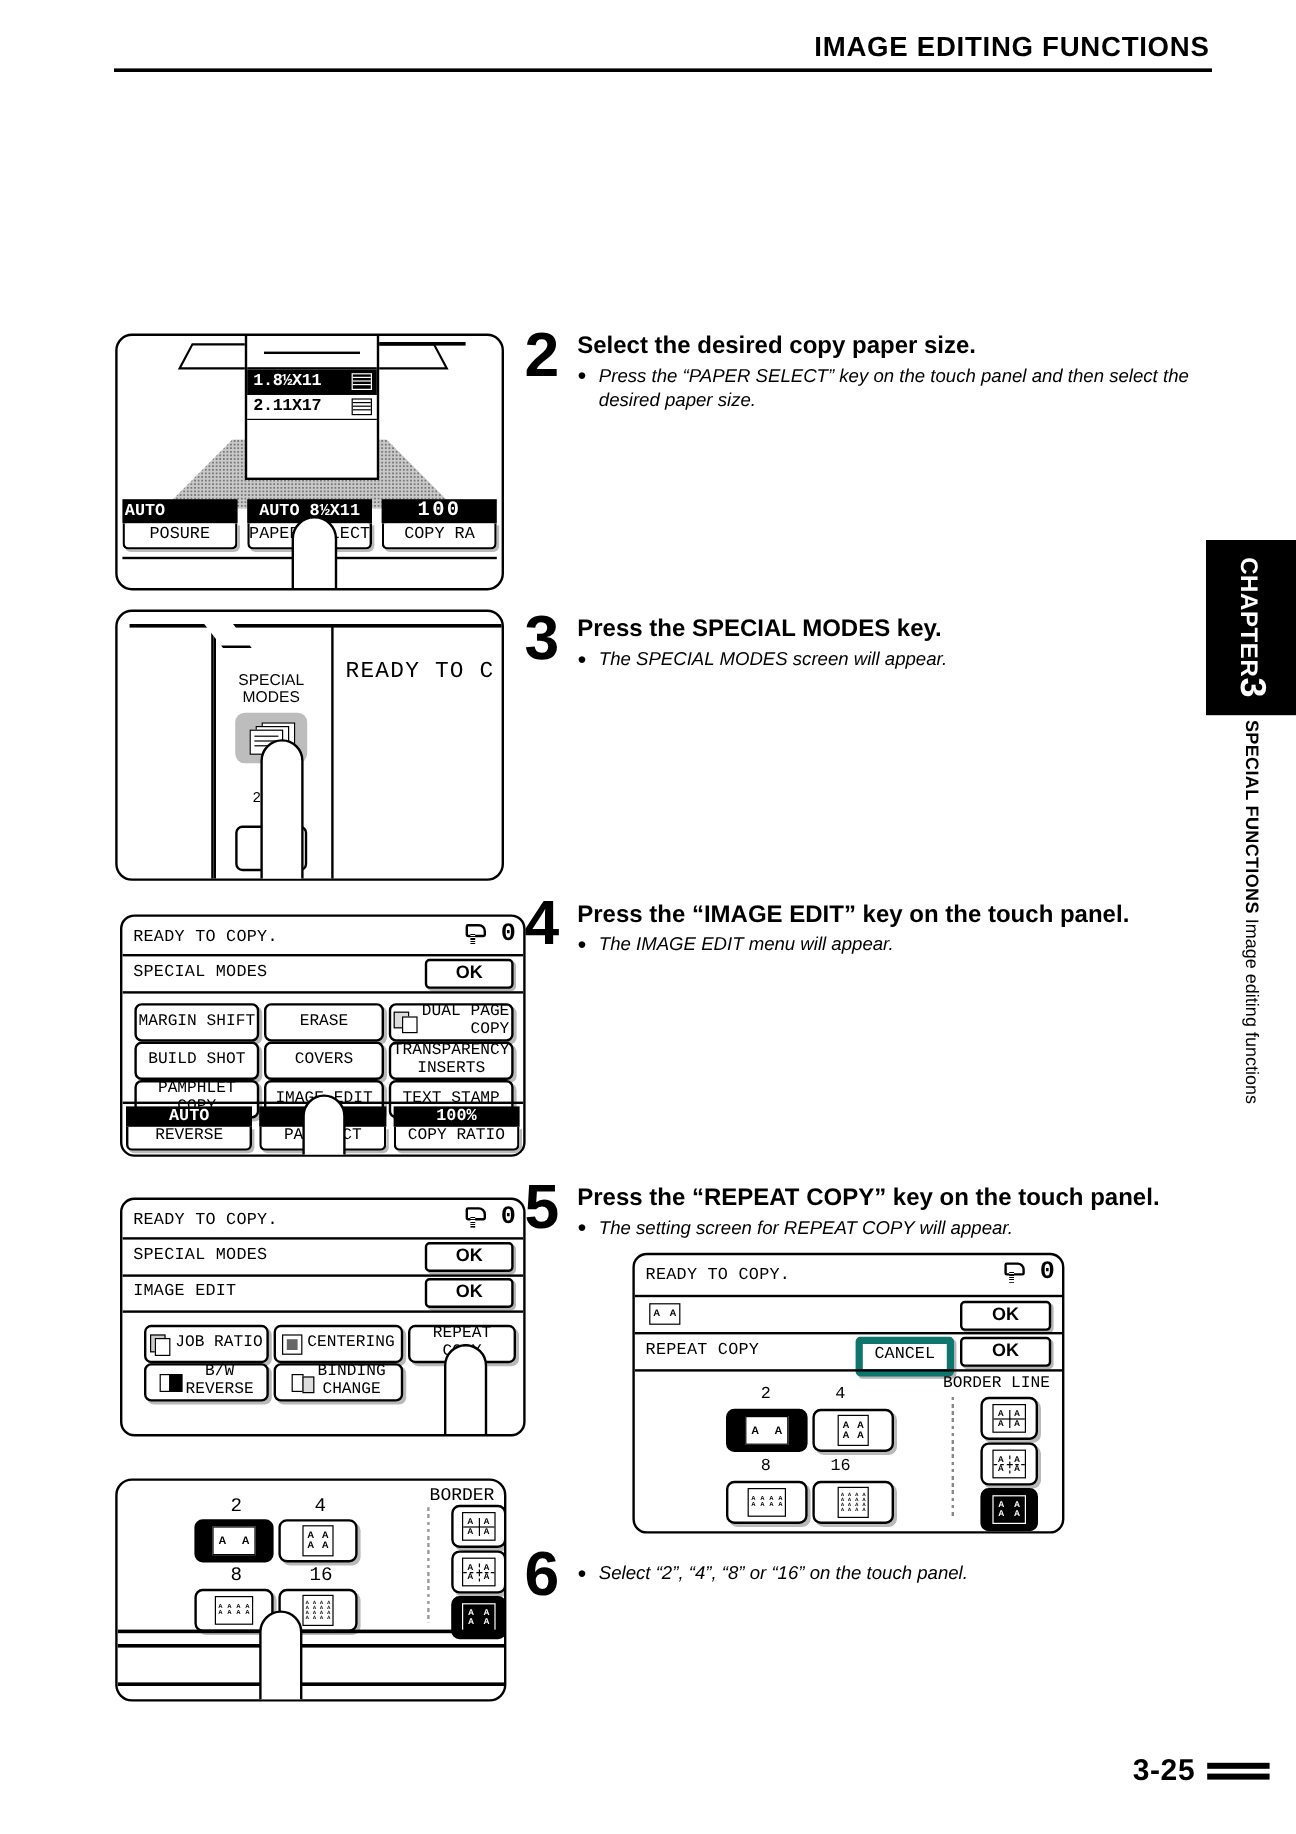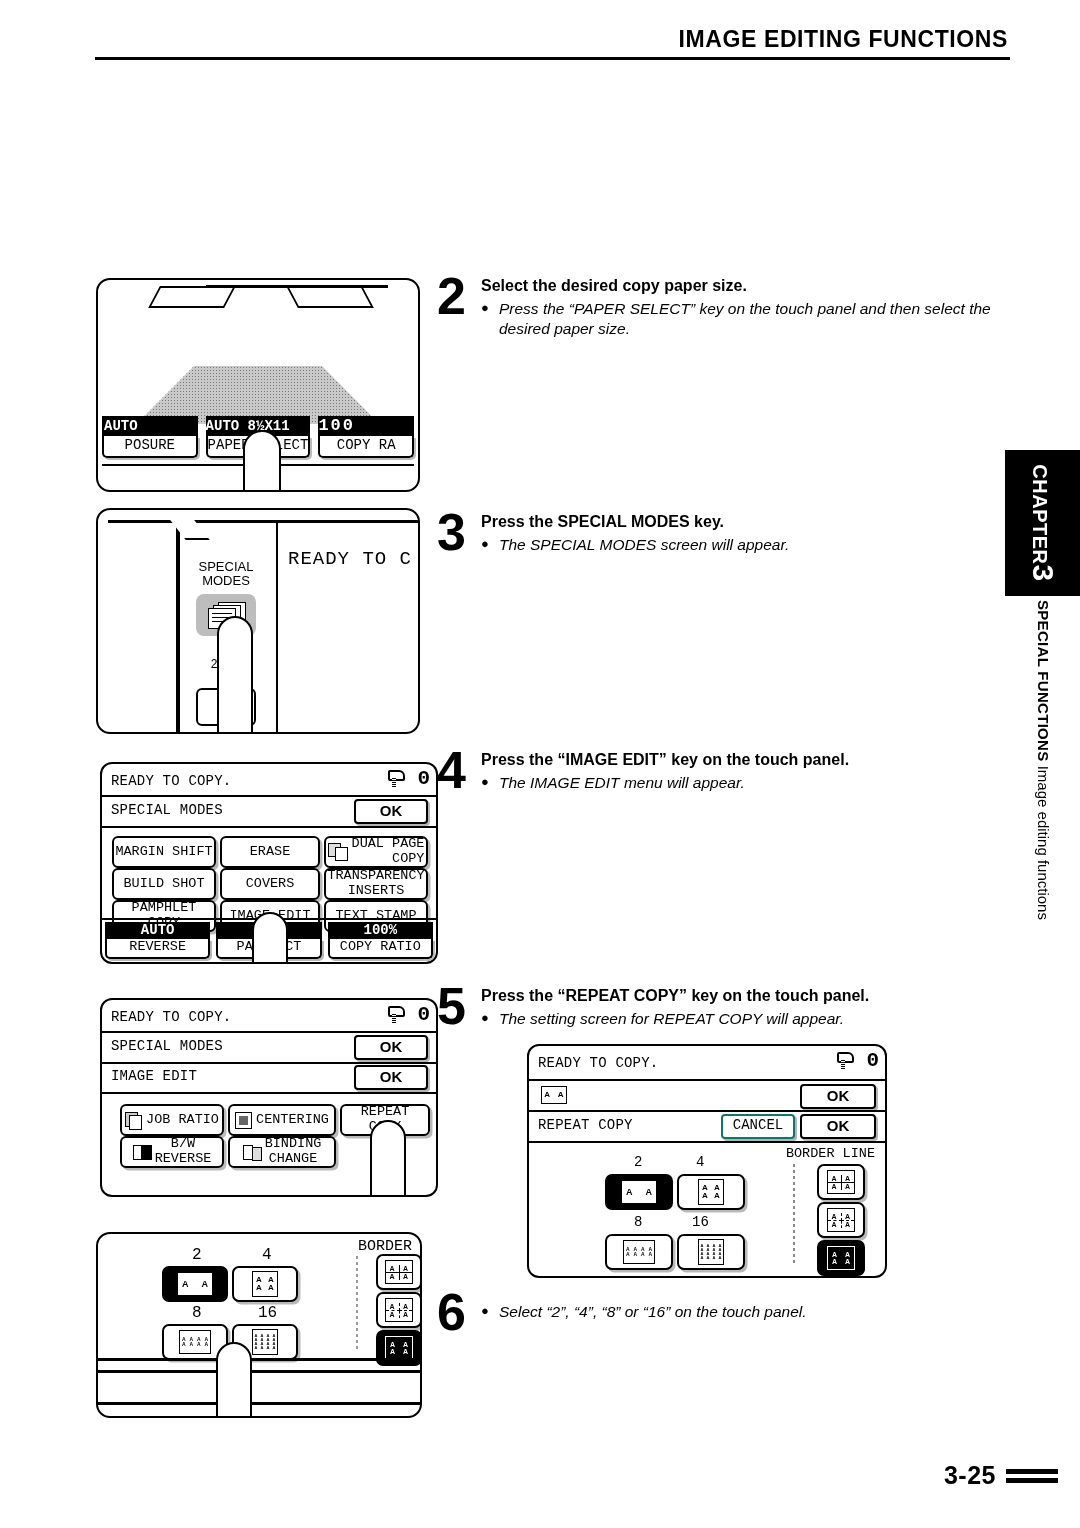--- a/index.html
+++ b/index.html
@@ -12,21 +12,21 @@
   .hdr{position:absolute;left:95px;top:28px;width:915px;}
   .hdr-title{text-align:right;font-size:23px;font-weight:bold;
              letter-spacing:.6px;line-height:1;padding-right:2px;}
   .hdr-rule{margin-top:6px;border-top:3px solid #000;width:100%;}
 
   
   .step{position:absolute;display:flex;align-items:flex-start;}
   .step .num{font-size:52px;font-weight:bold;line-height:.8;
              width:42px;flex:0 0 42px;font-family:"Liberation Sans",sans-serif;}
   .step .body{flex:1;padding-left:2px;}
-  .step .t{font-size:16px;font-weight:bold;line-height:1.25;}
+  .step .t{font-size:20px;font-weight:bold;line-height:1.25;}
   .bullets{margin-top:3px;}
   .bl{display:flex;font-size:15.5px;line-height:1.3;margin-top:1px;}
   .bl .dot{flex:0 0 18px;font-size:13px;line-height:1.45;}
   .bl .tx{flex:1;font-style:italic;}
 
   
   .chaptab{position:absolute;left:1005px;top:450px;width:75px;height:146px;
            background:#000;}
   .chaptab .vt{position:absolute;left:50%;top:50%;
                transform:translate(-50%,-50%) rotate(90deg);
@@ -76,21 +76,21 @@
      font-weight:bold;border-bottom:1.5px solid #000;letter-spacing:-.3px;}
   .p1 .prow.sel{background:#000;color:#fff;}
   .p1 .pgl{display:inline-block;width:15px;height:12px;border:1.6px solid currentColor;
      background:
        linear-gradient(currentColor,currentColor) 0 2px/100% 1.3px no-repeat,
        linear-gradient(currentColor,currentColor) 0 5px/100% 1.3px no-repeat,
        linear-gradient(currentColor,currentColor) 0 8px/100% 1.3px no-repeat;}
   .p1 .bar{position:absolute;left:0;right:0;bottom:30px;height:44px;display:flex;}
   .p1 .seg{flex:1;padding:0 4px;}
   .p1 .segval{background:#000;color:#fff;font-family:"Liberation Mono",monospace;
-     font-weight:bold;font-size:14px;text-align:left;height:20px;line-height:20px;
+     font-weight:bold;font-size:14px;text-align:center;height:20px;line-height:20px;
      white-space:nowrap;overflow:hidden;}
   .p1 .segbtn{border:2px solid #000;border-top:none;border-radius:0 0 5px 5px;
      font-family:"Liberation Mono",monospace;font-size:14px;text-align:center;
      height:20px;line-height:18px;white-space:nowrap;overflow:hidden;
      box-shadow:2px 2px 0 #bbb;}
   .p1 .seg.a .segval{text-align:left;padding-left:2px;}
   .p1 .seg.c .segval{font-size:17px;letter-spacing:2px;}
   .p1 .edge{position:absolute;left:4px;right:4px;bottom:10px;height:14px;
      border-top:2.5px solid #000;}
   .finger{position:absolute;background:#fff;border:2.5px solid #000;
@@ -135,21 +135,21 @@
   .scr .cnt{position:absolute;right:6px;display:flex;align-items:center;gap:14px;}
   .scr .cnt .ico{width:15px;height:17px;position:relative;}
   .scr .cnt .ico:before{content:"";position:absolute;left:0;top:0;width:13px;height:7px;
      border:2px solid #000;border-radius:2px 6px 2px 2px;}
   .scr .cnt .ico:after{content:"";position:absolute;left:4px;top:8px;width:4px;height:9px;
      background:repeating-linear-gradient(#000 0 1px,#fff 1px 2px);}
   .scr .cnt .n{font-size:21px;font-weight:bold;line-height:1;}
   .okbtn{border:2px solid #000;border-radius:4px;background:#fff;text-align:center;
      font-weight:bold;font-size:15px;font-family:"Liberation Sans",sans-serif;
      box-shadow:2px 2px 0 #b5b5b5;}
-  .cbtn{border:2px solid #0f766e;border-radius:4px;background:#fff;text-align:center;
+  .cbtn{border:6px solid #0f766e;border-radius:4px;background:#fff;text-align:center;
      font-size:14px;font-family:"Liberation Mono",monospace;
      box-shadow:2px 2px 0 #b5b5b5;}
   .tbtn{position:absolute;border:2px solid #000;border-radius:6px;background:#fff;
      box-shadow:2.5px 2.5px 0 #b9b9b9;display:flex;align-items:center;
      justify-content:center;gap:4px;font-size:13.5px;text-align:center;
      line-height:1.08;font-family:"Liberation Mono",monospace;}
 
   
   .s3{left:100px;top:762px;width:334px;height:198px;}
   .s3 .botbar{position:absolute;left:0;right:0;bottom:0;height:42px;display:flex;
@@ -277,20 +277,31 @@
       </div>
   </div>
 
   <div class="ill p1">
     <div class="platen"></div>
     <div class="feeder">
       <div class="fl"></div>
       <div class="fr"></div>
       <div class="fbar"></div>
     </div>
+    <div class="popup">
+      <div class="ptop"></div>
+      <div class="prow sel">
+        <span>1.8½X11</span>
+        <span class="pgl"></span>
+      </div>
+      <div class="prow">
+        <span>2.11X17</span>
+        <span class="pgl"></span>
+      </div>
+    </div>
     <div class="bar">
       <div class="seg a">
         <div class="segval">AUTO</div>
         <div class="segbtn">POSURE</div>
       </div>
       <div class="seg b">
         <div class="segval">AUTO 8½X11</div>
         <div class="segbtn">PAPER SELECT</div>
       </div>
       <div class="seg c">

